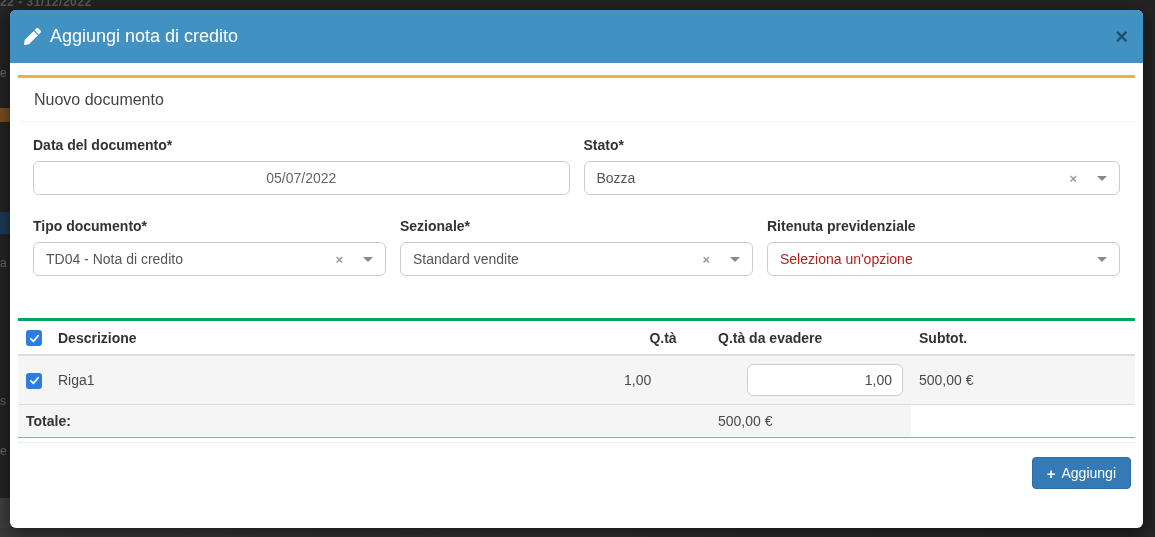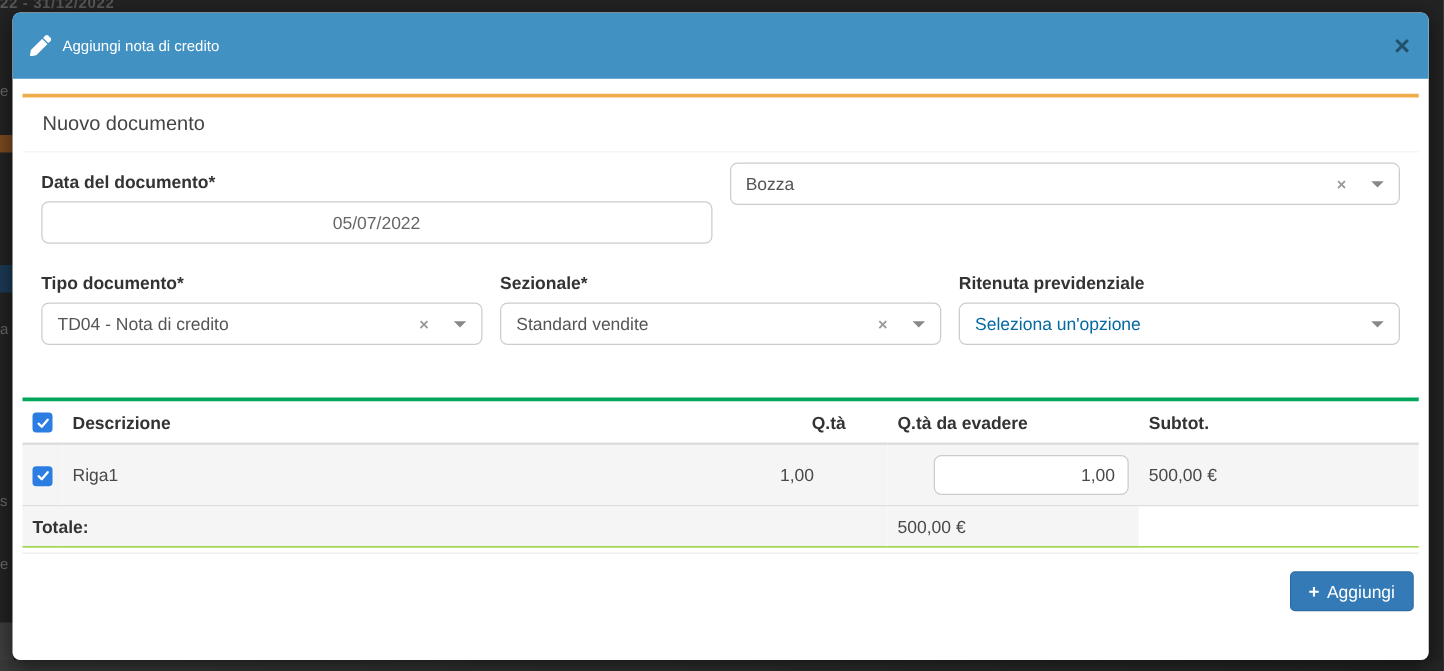--- a/index.html
+++ b/index.html
@@ -24,21 +24,21 @@
   .modal {
     position: absolute; left: 10px; top: 10px; width: 1133px; height: 518px;
     background: #fff; border-radius: 6px; overflow: hidden;
     box-shadow: 0 5px 18px rgba(0,0,0,.55);
   }
   .modal-header {
     background: #4191c2; height: 53px; display: flex; align-items: center;
     padding: 0 15px 0 14px; color: #fff;
   }
   .pencil-icon { width: 17px; height: 17px; flex: 0 0 auto; margin-right: 9px; }
-  .modal-title { font-size: 12px; font-weight: 400; }
+  .modal-title { font-size: 18px; font-weight: 400; }
   .close-btn {
     margin-left: auto; background: none; border: 0; cursor: pointer;
     font-size: 22px; font-weight: bold; line-height: 1; color: rgba(0,0,0,.45);
     font-family: "Liberation Sans", sans-serif;
   }
   .modal-body { padding: 12px 8px 0 8px; }
 
   .panel { background: #fff; }
   .panel.orange { border-top: 3px solid #f0ad4e; }
   .panel.green  { border-top: 3px solid #00a65a; }
@@ -56,21 +56,21 @@
     margin: 7px 0 8px 0;
   }
   .control {
     height: 33px; border: 1px solid #ccc; border-radius: 6px; background: #fff;
     display: flex; align-items: center; padding: 16px 12px; font-size: 14px; color: #555;
     width: 100%; cursor: pointer;
   }
   input.control { cursor: text; }
   .date-input { text-align: center; color: #666; font-family: "Liberation Sans", sans-serif; }
   .sel-text { flex: 1 1 auto; white-space: nowrap; overflow: hidden; }
-  .sel-text.placeholder { color: #0369a1; }
+  .sel-text.placeholder { color: #b91c1c; }
   .clear-x { color: #999; font-weight: bold; font-size: 13px; margin-right: 20px; }
   .caret-down {
     width: 0; height: 0; border-left: 5px solid transparent;
     border-right: 5px solid transparent; border-top: 5px solid #888; flex: 0 0 auto;
   }
 
   table.rows-table { width: 100%; border-collapse: collapse; font-size: 14px; color: #494949; }
   .rows-table th, .rows-table td { padding: 8px; }
   .rows-table thead th { border-bottom: 2px solid #ddd; color: #333; font-weight: bold; }
   .rows-table tbody td { border-top: 1px solid #ddd; background: #f5f5f5; }
@@ -136,20 +136,21 @@
     <div class="panel orange">
       <div class="panel-heading">Nuovo documento</div>
       <div class="panel-body">
 
         <div class="form-row two">
           <div class="field">
             <label>Data del documento*</label>
             <input class="control date-input" value="05/07/2022" style="">
           </div>
           <div class="field">
+            <label>Stato*</label>
             <div class="control">
               <span class="sel-text">Bozza</span>
               <span class="clear-x">×</span>
               <span class="caret-down"></span>
             </div>
           </div>
         </div>
 
         <div class="form-row three">
           <div class="field">

